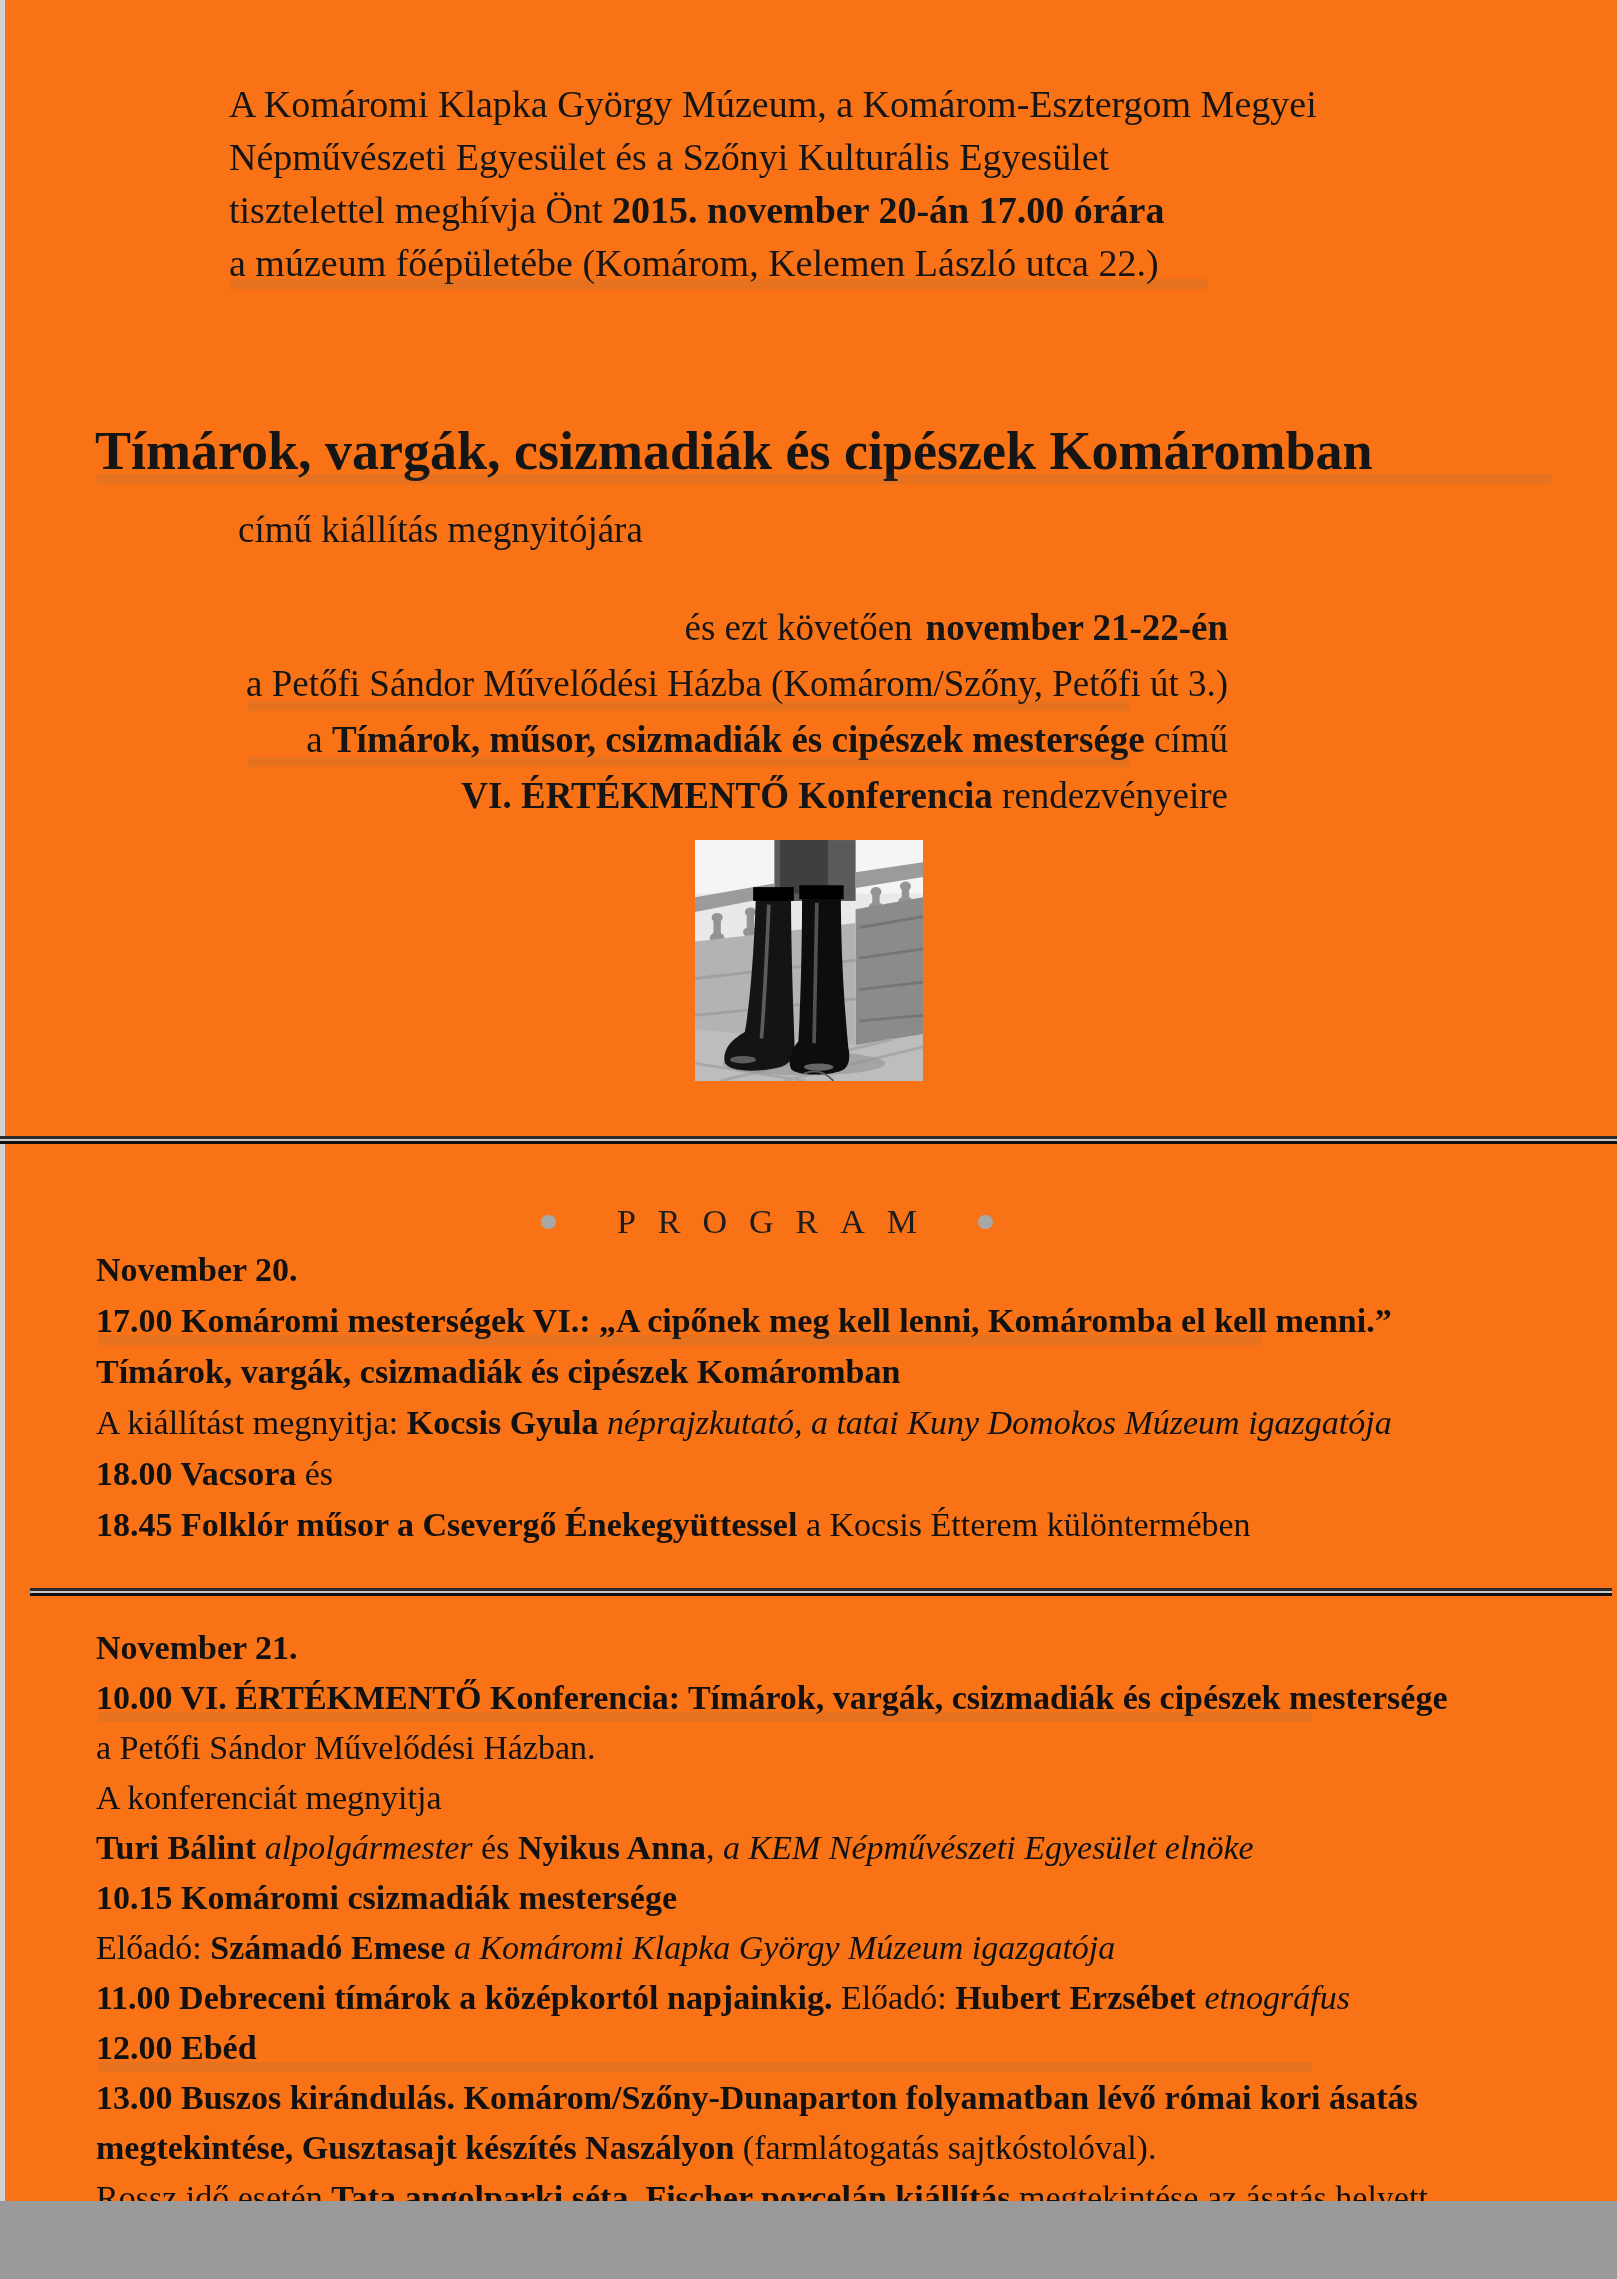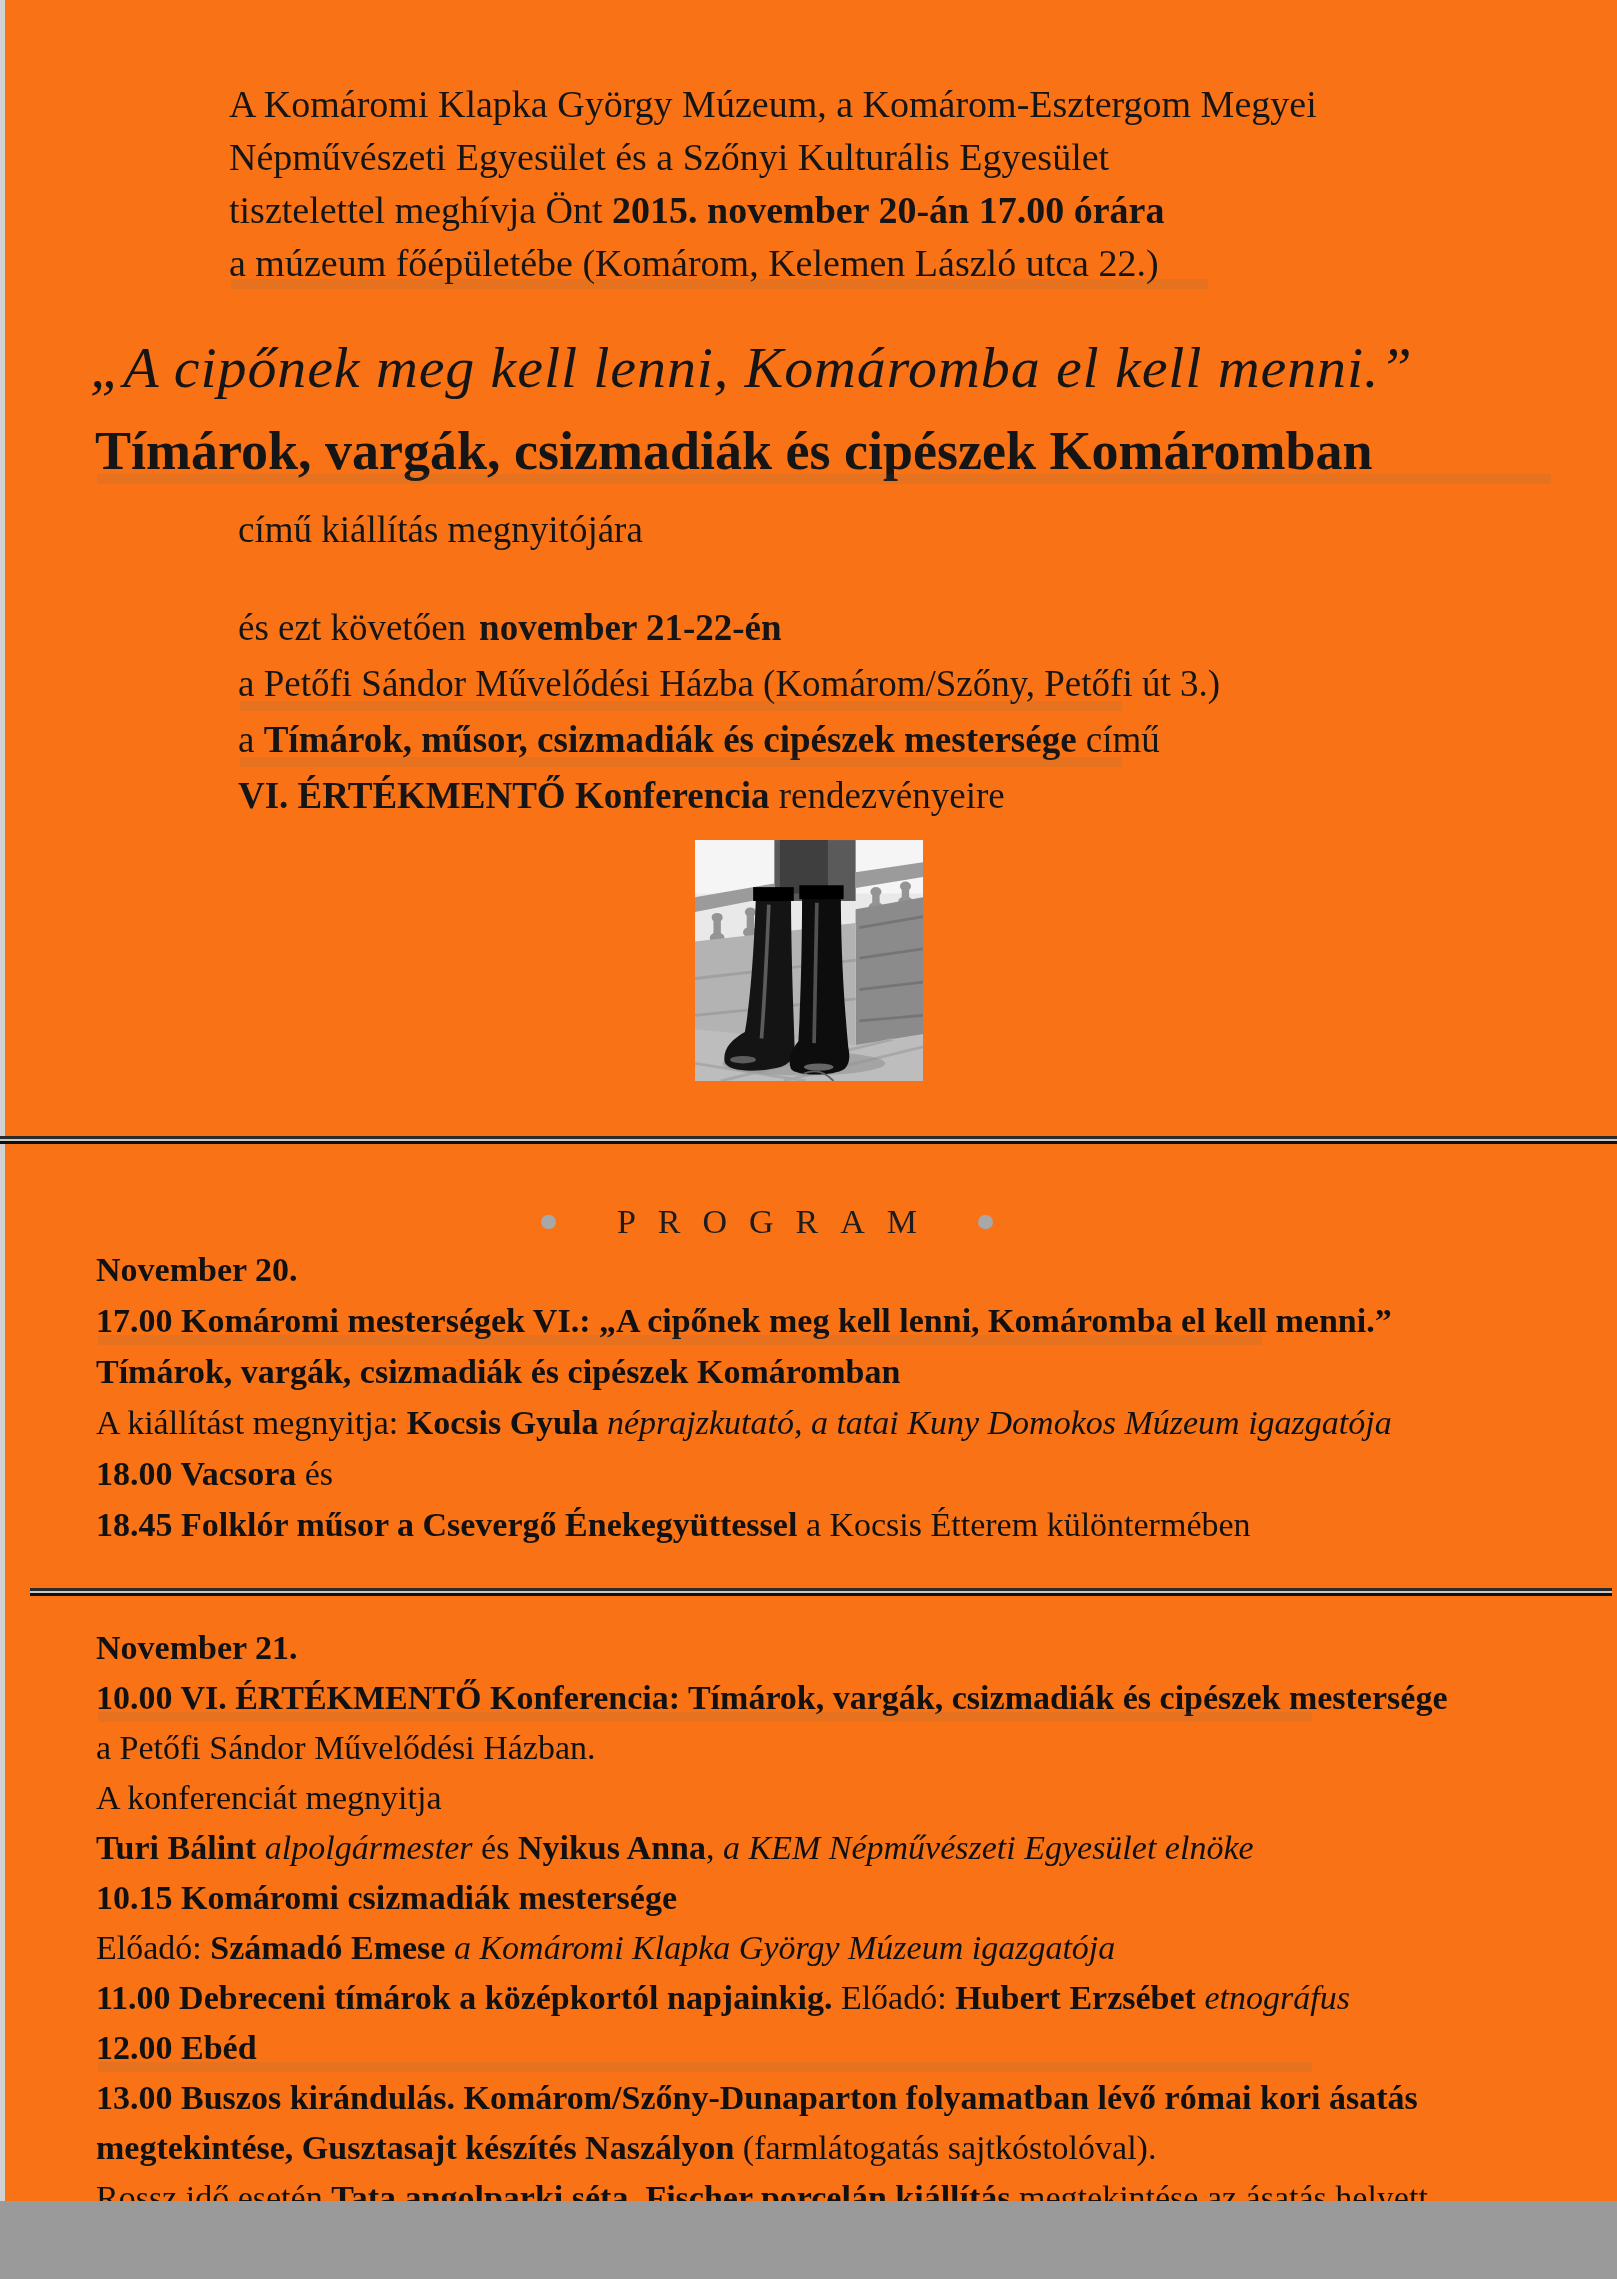--- a/index.html
+++ b/index.html
@@ -12,21 +12,21 @@
   }
   .edge-strip{position:absolute;left:0;top:0;width:4.6px;height:100%;background:#d2d2d2;}
   p{margin:0;}
   .b{font-weight:bold;}
   .i{font-style:italic;}
 
   .invite{position:absolute;left:229px;top:78px;font-size:38px;line-height:53px;white-space:nowrap;}
   .quote{position:absolute;left:90px;top:332px;font-size:58px;line-height:72px;font-style:italic;white-space:nowrap;letter-spacing:0.9px;}
   .main-title{position:absolute;left:95px;top:417px;font-size:54px;line-height:68px;font-weight:bold;white-space:nowrap;}
   .subtitle{position:absolute;left:238px;top:507px;font-size:37px;line-height:46px;white-space:nowrap;}
-  .followup{position:absolute;left:238px;top:600px;font-size:37px;line-height:56px;white-space:nowrap;}
+  .followup{position:absolute;left:246px;top:600px;font-size:37px;line-height:56px;white-space:nowrap;text-align:right;}
   .gap2{margin-left:13px;}
 
   .boots{position:absolute;left:695px;top:840px;width:228px;height:241px;}
   .boots svg{display:block;width:100%;height:100%;}
 
   .rule{position:absolute;height:8.3px;
     background:linear-gradient(to bottom,#2b2b2b 0 2.8px,#c9c9c9 2.8px 4.6px,#101010 4.6px 100%);}
   .rule-top{left:0;top:1136px;width:1618px;}
   .rule-mid{left:30px;top:1588px;width:1582px;}
 
@@ -49,21 +49,20 @@
 <div class="page">
   <div class="edge-strip"></div>
 
   <div class="invite">
     <p>A Komáromi Klapka György Múzeum, a Komárom-Esztergom Megyei</p>
     <p>Népművészeti Egyesület és a Szőnyi Kulturális Egyesület</p>
     <p><span>tisztelettel meghívja Önt </span><span class="b">2015. november 20-án 17.00 órára</span></p>
     <p class="smudge">a múzeum főépületébe (Komárom, Kelemen László utca 22.)</p>
   </div>
 
-  <p class="quote">„A cipőnek meg kell lenni, Komáromba el kell menni.”</p>
   <p class="main-title smudge">Tímárok, vargák, csizmadiák és cipészek Komáromban</p>
   <p class="subtitle">című kiállítás megnyitójára</p>
 
   <div class="followup">
     <p><span>és ezt követően</span><span class="b gap2">november 21-22-én</span></p>
     <p class="smudge">a Petőfi Sándor Művelődési Házba (Komárom/Szőny, Petőfi út 3.)</p>
     <p class="smudge"><span>a </span><span class="b">Tímárok, műsor, csizmadiák és cipészek mestersége</span><span> című</span></p>
     <p><span class="b">VI. ÉRTÉKMENTŐ Konferencia</span><span> rendezvényeire</span></p>
   </div>
 

